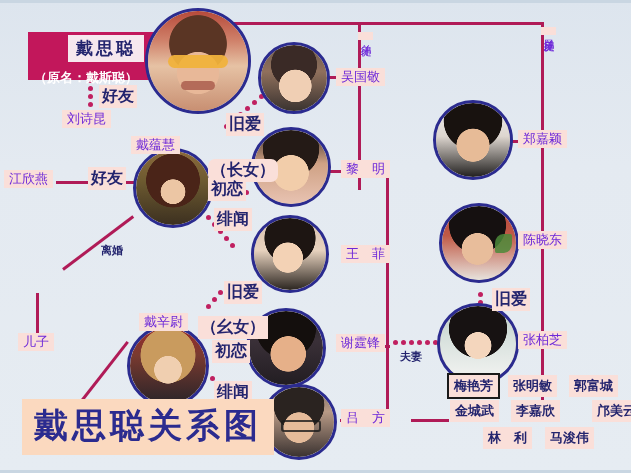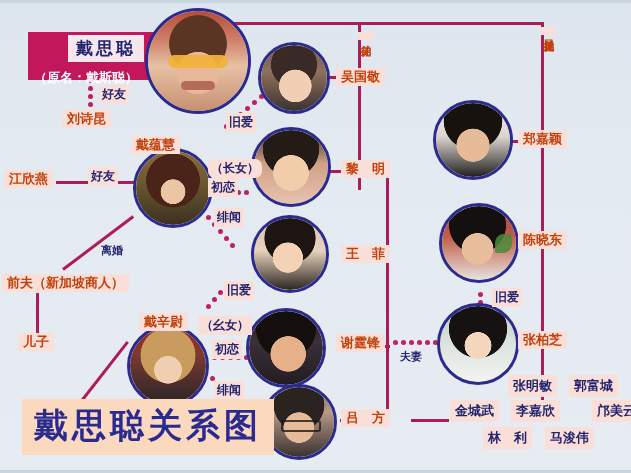--- a/index.html
+++ b/index.html
@@ -27,29 +27,29 @@
   .dots{position:absolute;}
   .dots span{position:absolute;width:5px;height:5px;border-radius:50%;background:#c02060;}
 
   
   .circ{position:absolute;border-radius:50%;overflow:hidden;
         border:3px solid #2b2b8f;box-sizing:border-box;
         background:#cfc9c2;}
   .circ .ph{position:absolute;inset:0;border-radius:50%;}
 
   
-  .lbl{position:absolute;background:#fadfd9;color:#c2410c;
-       font-weight:bold;line-height:1.05;
+  .lbl{position:absolute;background:#fadfd9;color:#6d28d9;
+       font-weight:normal;line-height:1.05;
        padding:2px 5px;box-sizing:border-box;white-space:nowrap;}
   .lbl.v{writing-mode:vertical-rl;text-orientation:upright;padding:4px 2px;line-height:1.0;}
   .sm{font-size:11px;}
   .md{font-size:13px;}
 
   
-  .rel{position:absolute;color:#23246e;font-weight:bold;font-size:12px;white-space:nowrap;
+  .rel{position:absolute;color:#23246e;font-weight:bold;font-size:16px;white-space:nowrap;
        background:#fadfd9;padding:1px 3px;}
   .relnb{position:absolute;color:#23246e;font-weight:bold;font-size:11px;white-space:nowrap;}
 
   
   .hdrbox{position:absolute;background:#c2175b;box-sizing:border-box;}
   .hdrbox .inner{position:absolute;background:#f6e7ee;color:#23246e;
                  font-weight:bold;font-size:17px;letter-spacing:3px;
                  padding:2px 8px;white-space:nowrap;}
   .hdrbox .sub{position:absolute;color:#ffffff;font-weight:bold;font-size:13px;
                white-space:nowrap;}
@@ -276,21 +276,20 @@
   <div class="rel" style="left:208px;top:159px;border-radius:7px;">（长女）</div>
   <div class="rel" style="left:208px;top:178px;">初恋</div>
   <div class="rel" style="left:226px;top:113px;">旧爱</div>
   <div class="rel" style="left:214px;top:208px;">绯闻</div>
   <div class="rel" style="left:224px;top:281px;">旧爱</div>
 
   <div class="rel" style="left:88px;top:167px;">好友</div>
   <div class="lbl md" style="left:4px;top:170px;">江欣燕</div>
 
   <div class="relnb" style="left:101px;top:243px;">离婚</div>
-  <div class="lbl md" style="left:2px;top:274px;">前夫（新加坡商人）</div>
   <div class="lbl md" style="left:18px;top:333px;">儿子</div>
 
   <div class="lbl md" style="left:139px;top:313px;">戴辛尉</div>
   <div class="rel" style="left:198px;top:316px;font-family:Liberation Serif, serif;">（幺女）</div>
   <div class="rel" style="left:212px;top:340px;">初恋</div>
   <div class="rel" style="left:214px;top:381px;">绯闻</div>
 
   <div class="lbl v sm" style="left:358px;top:32px;">徒弟</div>
   <div class="lbl md" style="left:336px;top:68px;">吴国敬</div>
   <div class="lbl md" style="left:341px;top:160px;">黎　明</div>
@@ -298,20 +297,21 @@
   <div class="lbl md" style="left:336px;top:334px;">谢霆锋</div>
   <div class="lbl md" style="left:341px;top:409px;">吕　方</div>
   <div class="relnb" style="left:400px;top:349px;">夫妻</div>
 
   <div class="lbl v sm" style="left:541px;top:27px;">反目徒弟</div>
   <div class="lbl md" style="left:518px;top:130px;">郑嘉颖</div>
   <div class="lbl md" style="left:518px;top:231px;">陈晓东</div>
   <div class="lbl md" style="left:518px;top:331px;">张柏芝</div>
   <div class="rel" style="left:492px;top:288px;">旧爱</div>
 
+  <div class="nm boxed" style="left:447px;top:373px;">梅艳芳</div>
   <div class="nm" style="left:508px;top:375px;">张明敏</div>
   <div class="nm" style="left:569px;top:375px;">郭富城</div>
 
   <div class="nm" style="left:450px;top:400px;">金城武</div>
   <div class="nm" style="left:511px;top:400px;">李嘉欣</div>
   <div class="nm" style="left:572px;top:400px;margin-left:20px;">邝美云</div>
 
   <div class="nm" style="left:483px;top:427px;">林　利</div>
   <div class="nm" style="left:545px;top:427px;">马浚伟</div>
 

